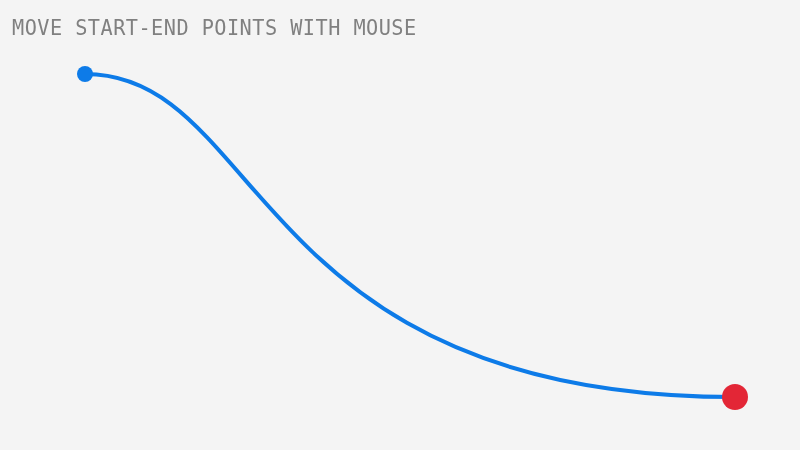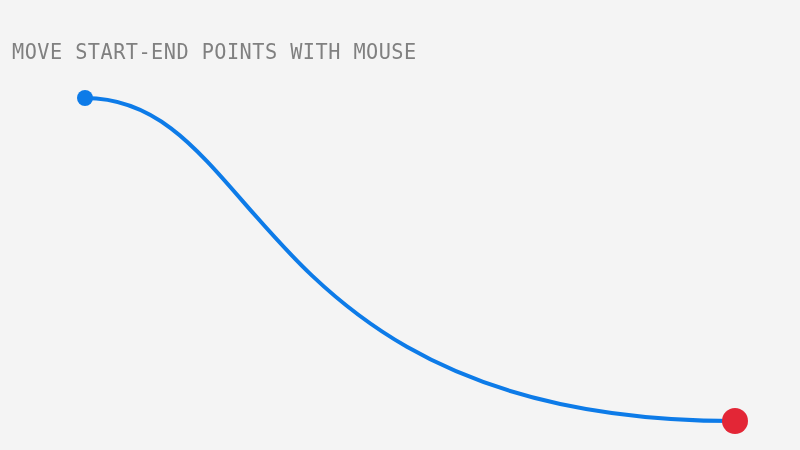--- a/index.html
+++ b/index.html
@@ -41,21 +41,21 @@
     transform: scaleX(0.92);
     transform-origin: left top;
     -webkit-font-smoothing: none;
     user-select: none;
   }
   svg { display: block; }
 </style>
 </head>
 <body style="width: 800px; height: 450px;">
 
-<div id="app" style="width: 800px; height: 368px; background: rgb(244, 244, 244); margin-top: 24px;">
+<div id="app" style="width: 800px; height: 368px; background: rgb(244, 244, 244);">
 
   <div id="canvas-stage">
     <svg id="scene" width="800" height="450" viewBox="0 0 800 450">
       <rect id="bg-rect" x="0" y="0" width="800" height="450" fill="#f4f4f4"></rect>
       <path id="curve-path" fill="none" stroke-linecap="round" d="M 85 74 C 265 74 250 397 735 397" stroke="#0d7be8" stroke-width="4"></path>
       <circle id="handle-start" cx="85" cy="74" r="8" fill="#0d7be8"></circle>
       <circle id="handle-end" cx="735" cy="397" r="13" fill="#e32636"></circle>
     </svg>
   </div>
 

